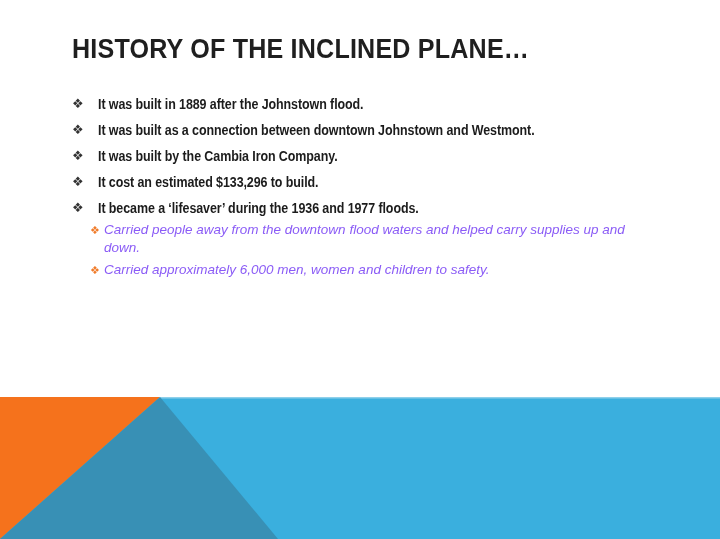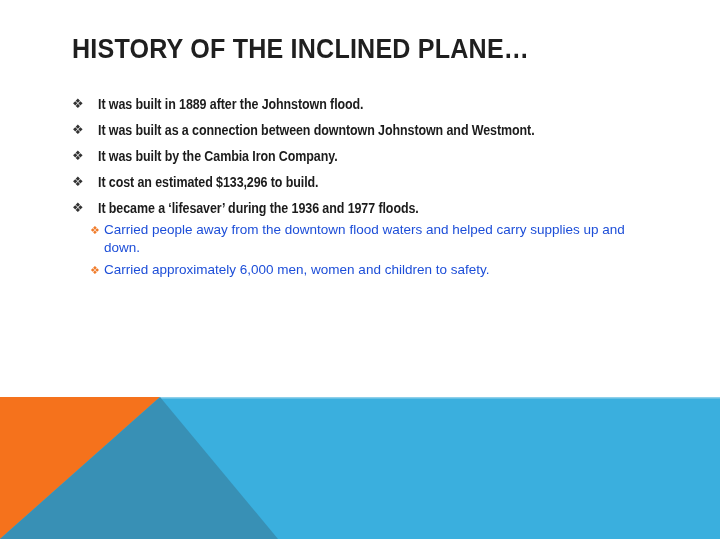--- a/index.html
+++ b/index.html
@@ -90,22 +90,23 @@
       top: 0;
       font-size: 11px;
       line-height: 18px;
       color: #f07b2a;
     }
     .sub-bullet .text {
       display: block;
       padding-left: 14px;
       font-family: "Liberation Sans", sans-serif;
       font-size: 13.5px;
-      color: #1d4ed8;
+      color: #8b5cf6;
       width: 560px;
+      font-style: italic;
     }
     .band {
       position: absolute;
       left: 0;
       top: 397px;
       width: 720px;
       height: 142px;
     }
     .band svg {
       display: block;

